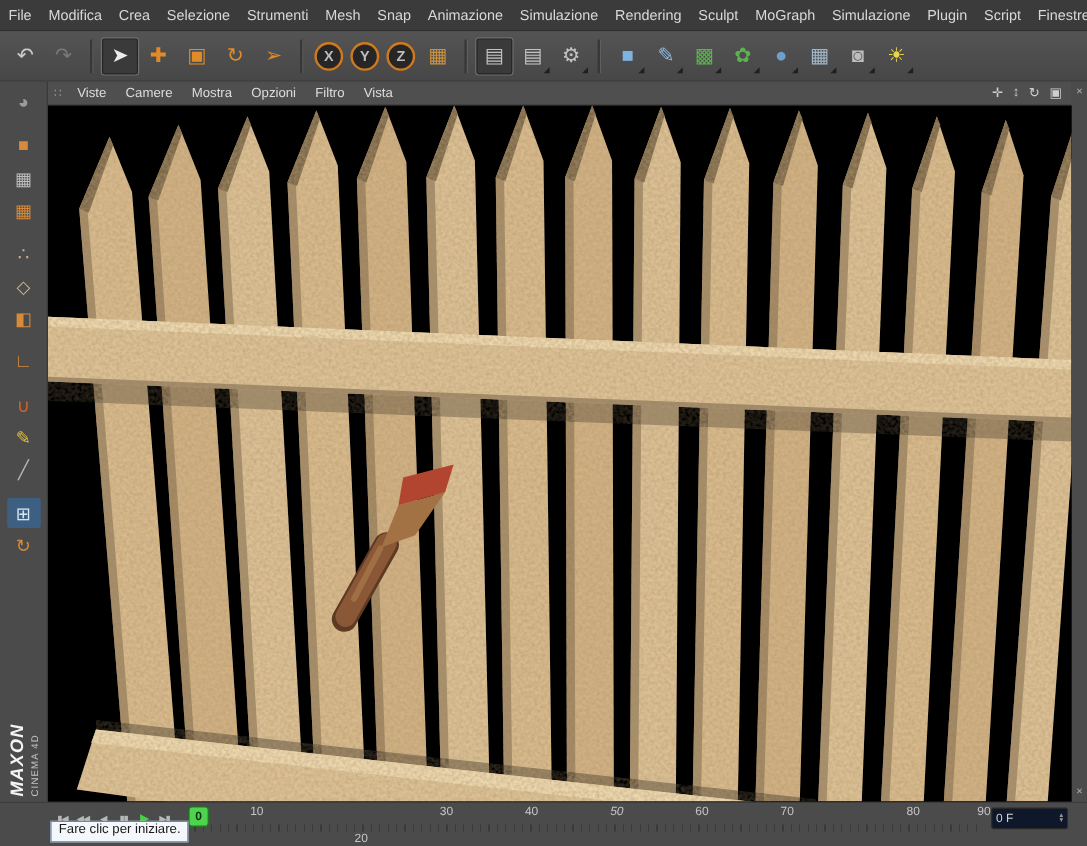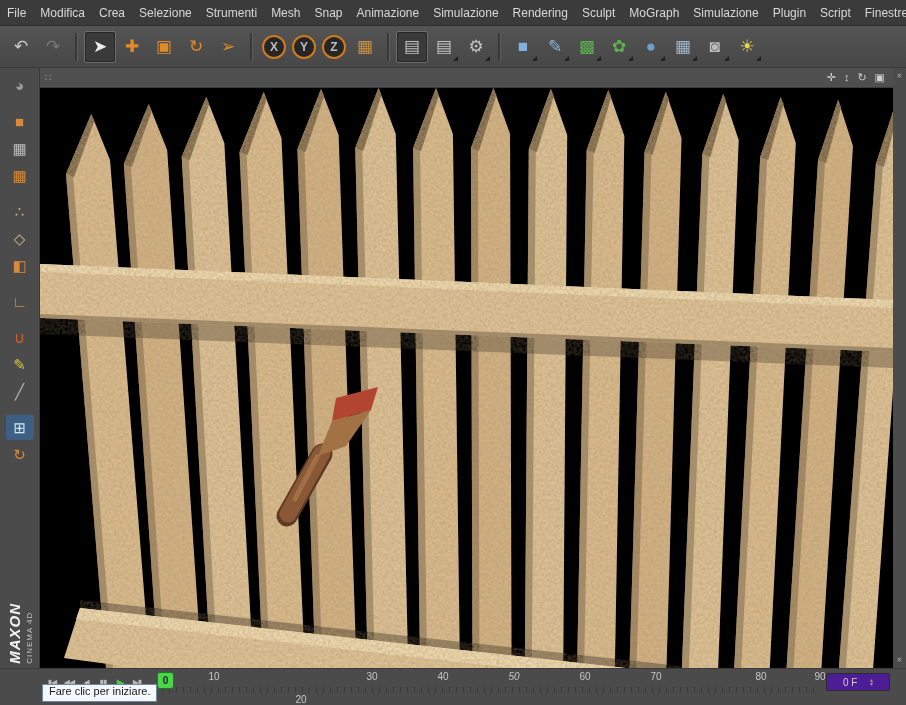--- a/index.html
+++ b/index.html
@@ -59,22 +59,22 @@
   .tr-btn{min-width:16px;height:16px;display:flex;align-items:center;justify-content:center;
           font-size:8px;color:#b8b8b8;letter-spacing:-1px;cursor:default;}
   .tr-btn.green{color:#45d045;font-size:10px;}
   .ruler{position:relative;flex:1;height:22px;margin:0 6px;
          background-image:repeating-linear-gradient(to right,#3a3a3a 0 1px,transparent 1px 7px);
          background-size:100% 6px;background-position:left bottom;background-repeat:no-repeat;}
   .marker{position:absolute;left:2px;top:1px;width:15px;height:15px;background:#4ed34e;border:1px solid #1f7a1f;
           border-radius:3px;color:#0b300b;font-size:10px;font-weight:bold;display:flex;align-items:center;
           justify-content:center;cursor:default;}
   .tick-label{position:absolute;top:0;width:22px;margin-left:-11px;text-align:center;font-size:10px;color:#c6c6c6;}
-  .framebox{width:64px;height:18px;background:#4c1d95;border:1px solid #2b2b2b;border-radius:2px;display:flex;
-            align-items:center;color:#d2d2d2;font-size:10px;padding:0 16px;margin-right:16px;box-sizing:border-box;}
+  .framebox{width:64px;height:18px;background:#0f172a;border:1px solid #2b2b2b;border-radius:2px;display:flex;
+            align-items:center;color:#d2d2d2;font-size:10px;padding:0 3px;margin-right:16px;box-sizing:border-box;}
   .framebox .val{flex:1;}
   .steppers{display:flex;flex-direction:column;line-height:4px;font-size:6px;color:#9a9a9a;}
 
   .statusstrip{height:10px;background:#4b4b4b;}
 
   .tooltip{position:absolute;left:42px;top:684px;height:18px;display:flex;align-items:flex-start;padding:0 6px;
            background:#f4f7fc;border:1px solid #6e87a3;font-size:11px;color:#1a1a1a;z-index:5;box-sizing:border-box;}
 </style>
 </head>
 <body>
@@ -155,20 +155,29 @@
         </div>
       <div class="brand">
         <span class="maxon">MAXON</span>
         <span class="cinema">CINEMA 4D</span>
       </div>
     </div>
 
     <div class="center">
       <div class="vp-menubar">
         <span class="grip">∷</span>
+        <div class="vp-menus" style="display:flex;">
+
+        <span class="vp-menu-item">Viste</span>
+            <span class="vp-menu-item">Camere</span>
+            <span class="vp-menu-item">Mostra</span>
+            <span class="vp-menu-item">Opzioni</span>
+            <span class="vp-menu-item">Filtro</span>
+            <span class="vp-menu-item">Vista</span>
+          </div>
         <div class="vp-corner" id="vp-corner">
             <span class="vp-icon">✛</span>
             <span class="vp-icon">↕</span>
             <span class="vp-icon">↻</span>
             <span class="vp-icon">▣</span>
           </div>
       </div>
 
       <div class="viewport">
         <svg id="fence-svg" viewBox="0 0 853 580" preserveAspectRatio="none">

